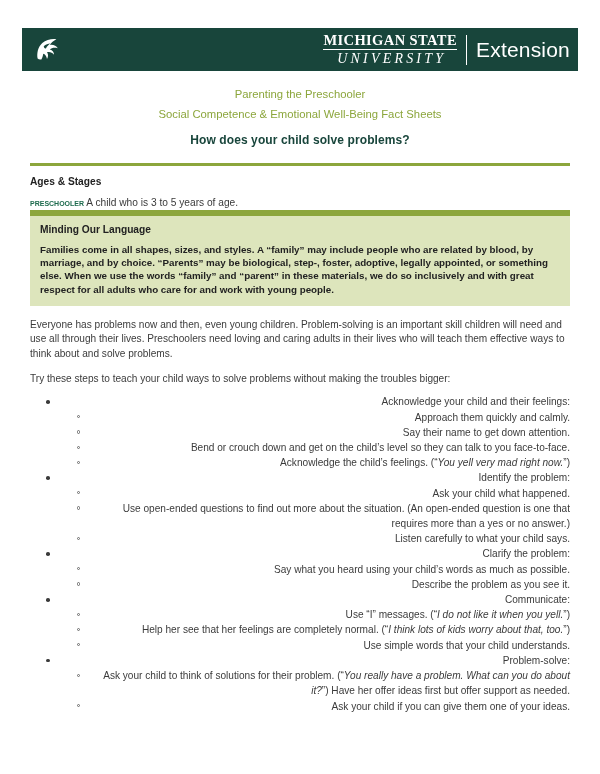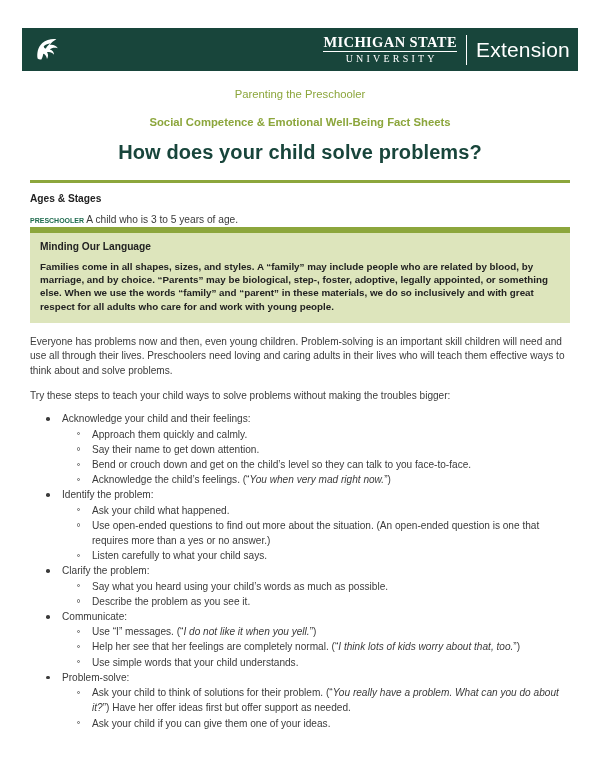--- a/index.html
+++ b/index.html
@@ -56,27 +56,28 @@
     font-size: 14.5px;
     font-weight: 700;
     color: #ffffff;
     letter-spacing: 0.4px;
     padding-bottom: 1px;
     border-bottom: 1.4px solid #ffffff;
     white-space: nowrap;
   }
   .msu-bottom {
     font-family: "Liberation Serif", serif;
-    font-size: 10px;
+    font-size: 14px;
     font-weight: 400;
     color: #ffffff;
     letter-spacing: 3.2px;
     padding-top: 2px;
     padding-left: 3px;
     white-space: nowrap;
+    font-style: italic;
   }
   .wordmark-divider {
     width: 1px;
     height: 30px;
     background: #ffffff;
     margin: 0 9px 0 9px;
   }
   .extension-word {
     font-family: "Liberation Sans", sans-serif;
     font-size: 21px;
@@ -98,28 +99,28 @@
   .kicker {
     text-align: center;
     font-size: 11.3px;
     font-weight: 400;
     color: #8CA63C;
     line-height: 17px;
   }
   .kicker-2 {
     text-align: center;
     font-size: 11.3px;
-    font-weight: 700;
+    font-weight: 400;
     color: #8CA63C;
     line-height: 17px;
-    margin-top: 11px;
+    margin-top: 3px;
   }
   .main-title {
     text-align: center;
-    font-size: 20px;
+    font-size: 12px;
     font-weight: 700;
     color: #18453B;
     margin-top: 10px;
     letter-spacing: 0.1px;
   }
 
   
   .rule-green {
     height: 3px;
     background: #8CA63C;
@@ -178,20 +179,21 @@
     line-height: 14.4px;
     margin-top: 12px;
   }
   .para.tight { margin-top: 11px; }
 
   
   ul.lvl1 {
     list-style: none;
     margin: 8px 0 0 0;
     padding: 0;
+    text-align: right;
   }
   ul.lvl1 > li {
     position: relative;
     padding-left: 32px;
     font-size: 10.1px;
     color: #3b3b3b;
     line-height: 15.2px;
   }
   ul.lvl1 > li > .lbl { display: block; }
   ul.lvl1 > li::before {
@@ -282,21 +284,21 @@
     <div class="para tight">Try these steps to teach your child ways to solve problems without making the troubles bigger:</div>
 
     <ul class="lvl1">
 
       <li>
         <span class="lbl">Acknowledge your child and their feelings:</span>
         <ul class="lvl2">
           <li><span>Approach them quickly and calmly.</span></li>
           <li><span>Say their name to get down attention.</span></li>
           <li><span>Bend or crouch down and get on the child’s level so they can talk to you face-to-face.</span></li>
-          <li><span>Acknowledge the child’s feelings. (“</span><em class="quote">You when very mad right now.</em><span>”)</span></li>
+          <li><span>Acknowledge the child’s feelings. (“</span><em class="quote">You yell very mad right now.</em><span>”)</span></li>
         </ul>
       </li>
 
       <li>
         <span class="lbl">Identify the problem:</span>
         <ul class="lvl2">
           <li><span>Ask your child what happened.</span></li>
           <li><span>Use open-ended questions to find out more about the situation. (An open-ended question is one that requires more than a yes or no answer.)</span></li>
           <li><span>Listen carefully to what your child says.</span></li>
         </ul>

